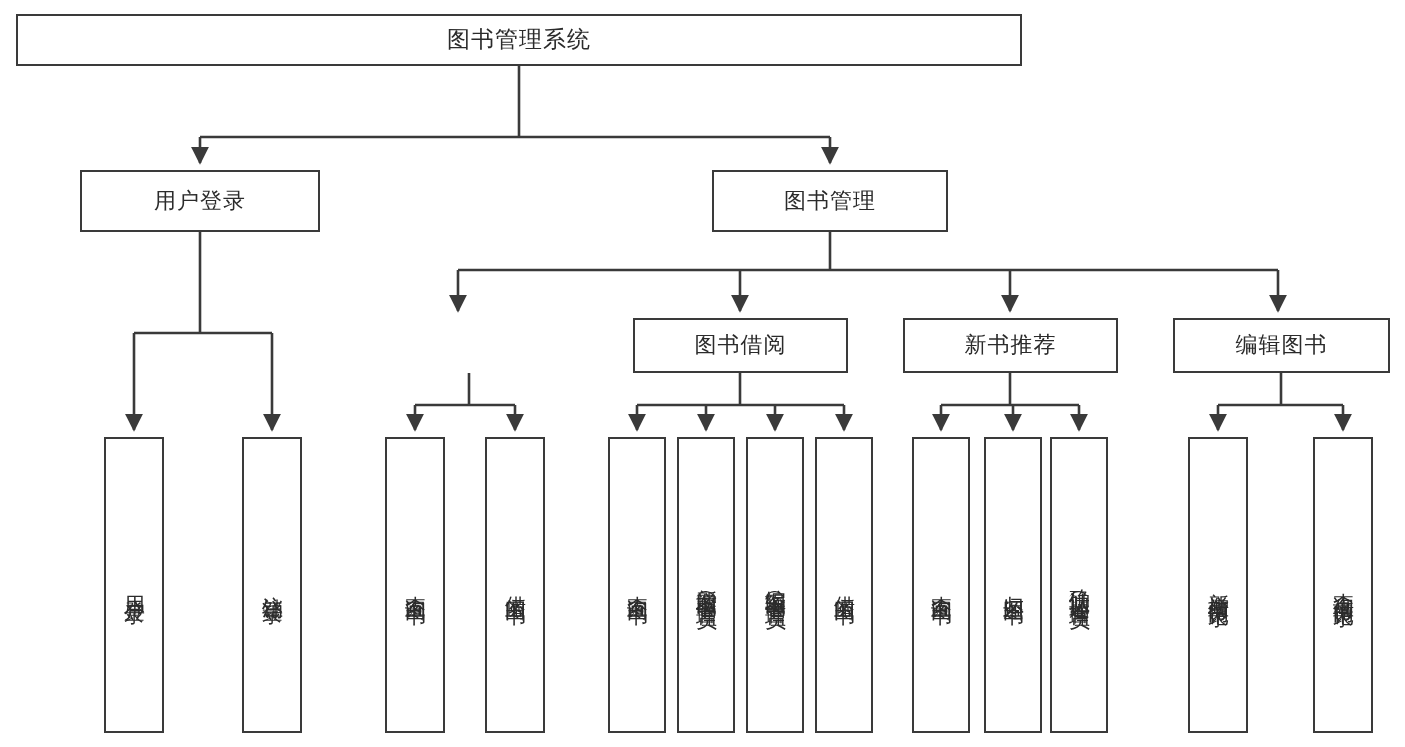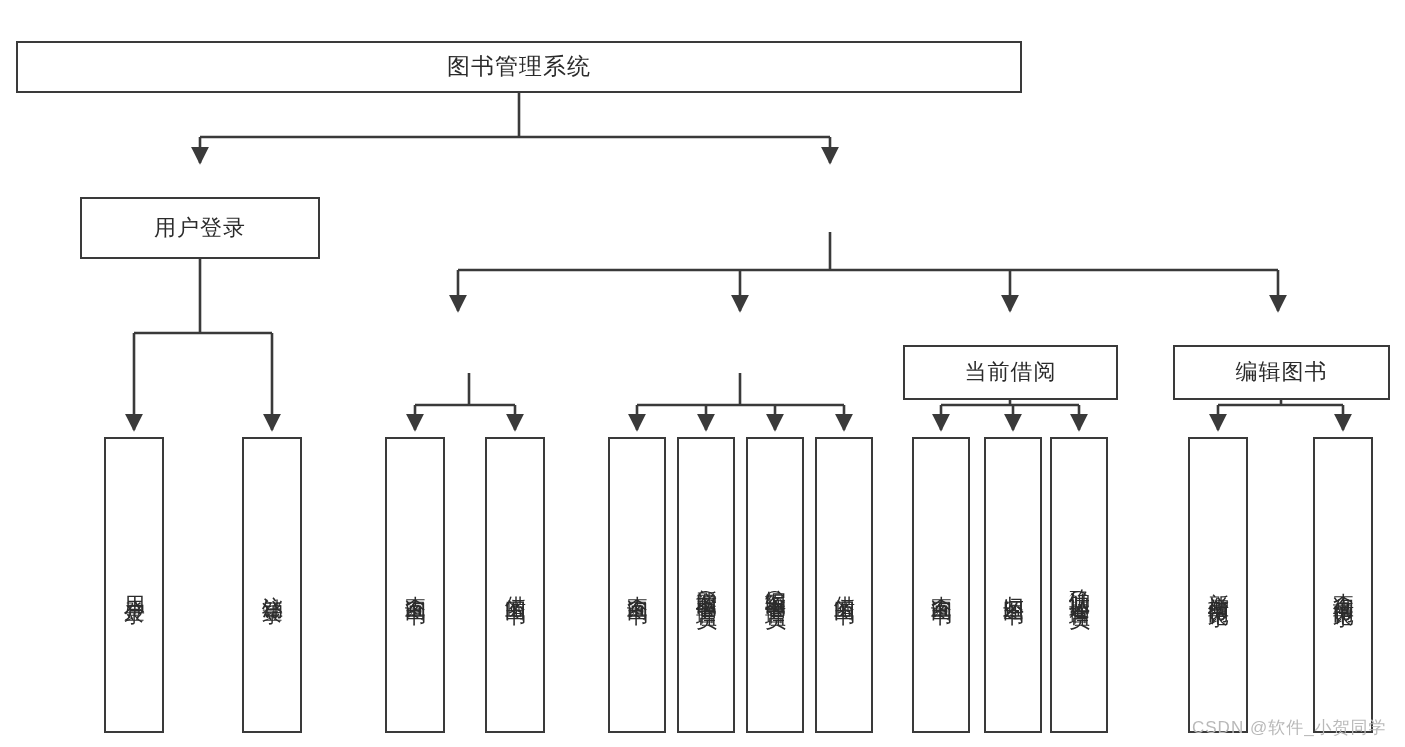--- a/index.html
+++ b/index.html
@@ -35,21 +35,20 @@
     display: flex;
     align-items: center;
     justify-content: center;
     color: #2b2b2b;
     z-index: 2;
   }
   .node.horizontal {
     font-size: 22px;
     letter-spacing: 1px;
     line-height: 1.2;
-    margin-top: 27px;
   }
   .node.root {
     font-size: 23px;
   }
   
   .node.vertical {
     writing-mode: vertical-rl;
     text-orientation: upright;
     font-size: 21px;
     line-height: 1.28;
@@ -130,23 +129,29 @@
     </g>
   </svg>
 
   <div class="node horizontal root" style="left: 16px; top: 14px; width: 1006px; height: 52px; border-color: rgb(58, 58, 58); background: rgb(255, 255, 255); color: rgb(43, 43, 43);">
     <span>图书管理系统</span>
   </div>
 
   <div class="node horizontal" style="left: 80px; top: 170px; width: 240px; height: 62px; border-color: rgb(58, 58, 58); background: rgb(255, 255, 255); color: rgb(43, 43, 43);">
     <span>用户登录</span>
   </div>
+  <div class="node horizontal" style="left: 712px; top: 170px; width: 236px; height: 62px; border-color: rgb(58, 58, 58); background: rgb(255, 255, 255); color: rgb(43, 43, 43);">
+    <span>图书管理</span>
+  </div>
 
+  <div class="node horizontal" style="left: 633px; top: 318px; width: 215px; height: 55px; border-color: rgb(58, 58, 58); background: rgb(255, 255, 255); color: rgb(43, 43, 43);">
+    <span>图书借阅</span>
+  </div>
   <div class="node horizontal" style="left: 903px; top: 318px; width: 215px; height: 55px; border-color: rgb(58, 58, 58); background: rgb(255, 255, 255); color: rgb(43, 43, 43);">
-    <span>当前借阅</span>
+    <span>新书推荐</span>
   </div>
   <div class="node horizontal" style="left: 1173px; top: 318px; width: 217px; height: 55px; border-color: rgb(58, 58, 58); background: rgb(255, 255, 255); color: rgb(43, 43, 43);">
     <span>编辑图书</span>
   </div>
 
   <div class="node vertical" style="left: 104px; top: 437px; width: 60px; height: 296px; border-color: rgb(58, 58, 58); background: rgb(255, 255, 255); color: rgb(43, 43, 43);">
     <span class="vtext">用户登录</span>
   </div>
   <div class="node vertical" style="left: 242px; top: 437px; width: 60px; height: 296px; border-color: rgb(58, 58, 58); background: rgb(255, 255, 255); color: rgb(43, 43, 43);">
     <span class="vtext">注销登录</span>
@@ -178,15 +183,14 @@
   <div class="node vertical" style="left: 1050px; top: 437px; width: 58px; height: 296px; border-color: rgb(58, 58, 58); background: rgb(255, 255, 255); color: rgb(43, 43, 43);">
     <span class="vtext">确认归还（管理员）</span>
   </div>
   <div class="node vertical" style="left: 1188px; top: 437px; width: 60px; height: 296px; border-color: rgb(58, 58, 58); background: rgb(255, 255, 255); color: rgb(43, 43, 43);">
     <span class="vtext">新增借阅记录</span>
   </div>
   <div class="node vertical" style="left: 1313px; top: 437px; width: 60px; height: 296px; border-color: rgb(58, 58, 58); background: rgb(255, 255, 255); color: rgb(43, 43, 43);">
     <span class="vtext">查询借阅记录</span>
   </div>
 
-  <div class="watermark" style="left: 1192px; top: 716px; color: rgb(185, 185, 185);">CSDN @软件_小贺同学</div>
 
 </div>
 
 </body></html>

